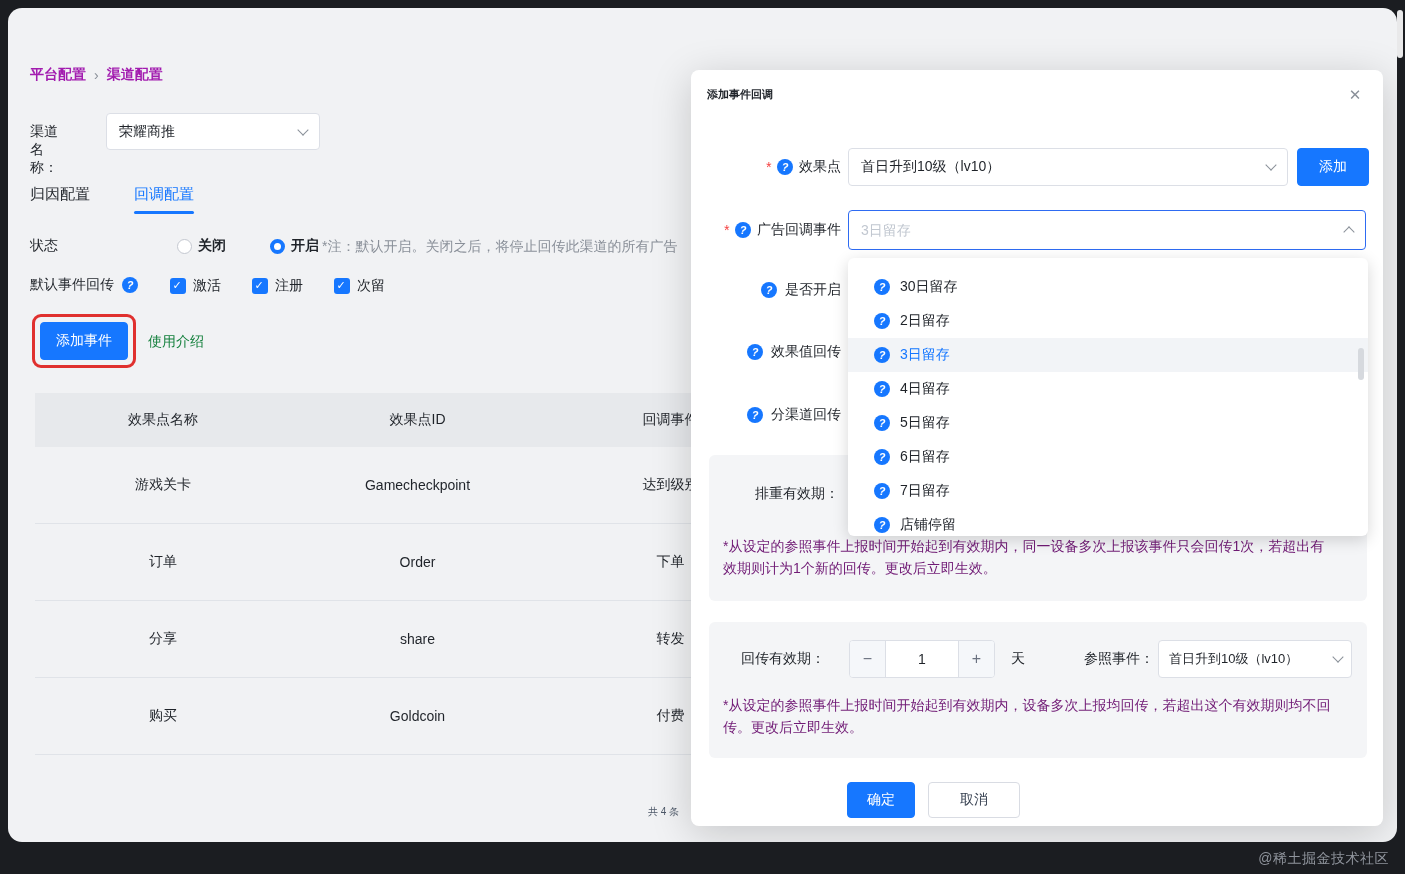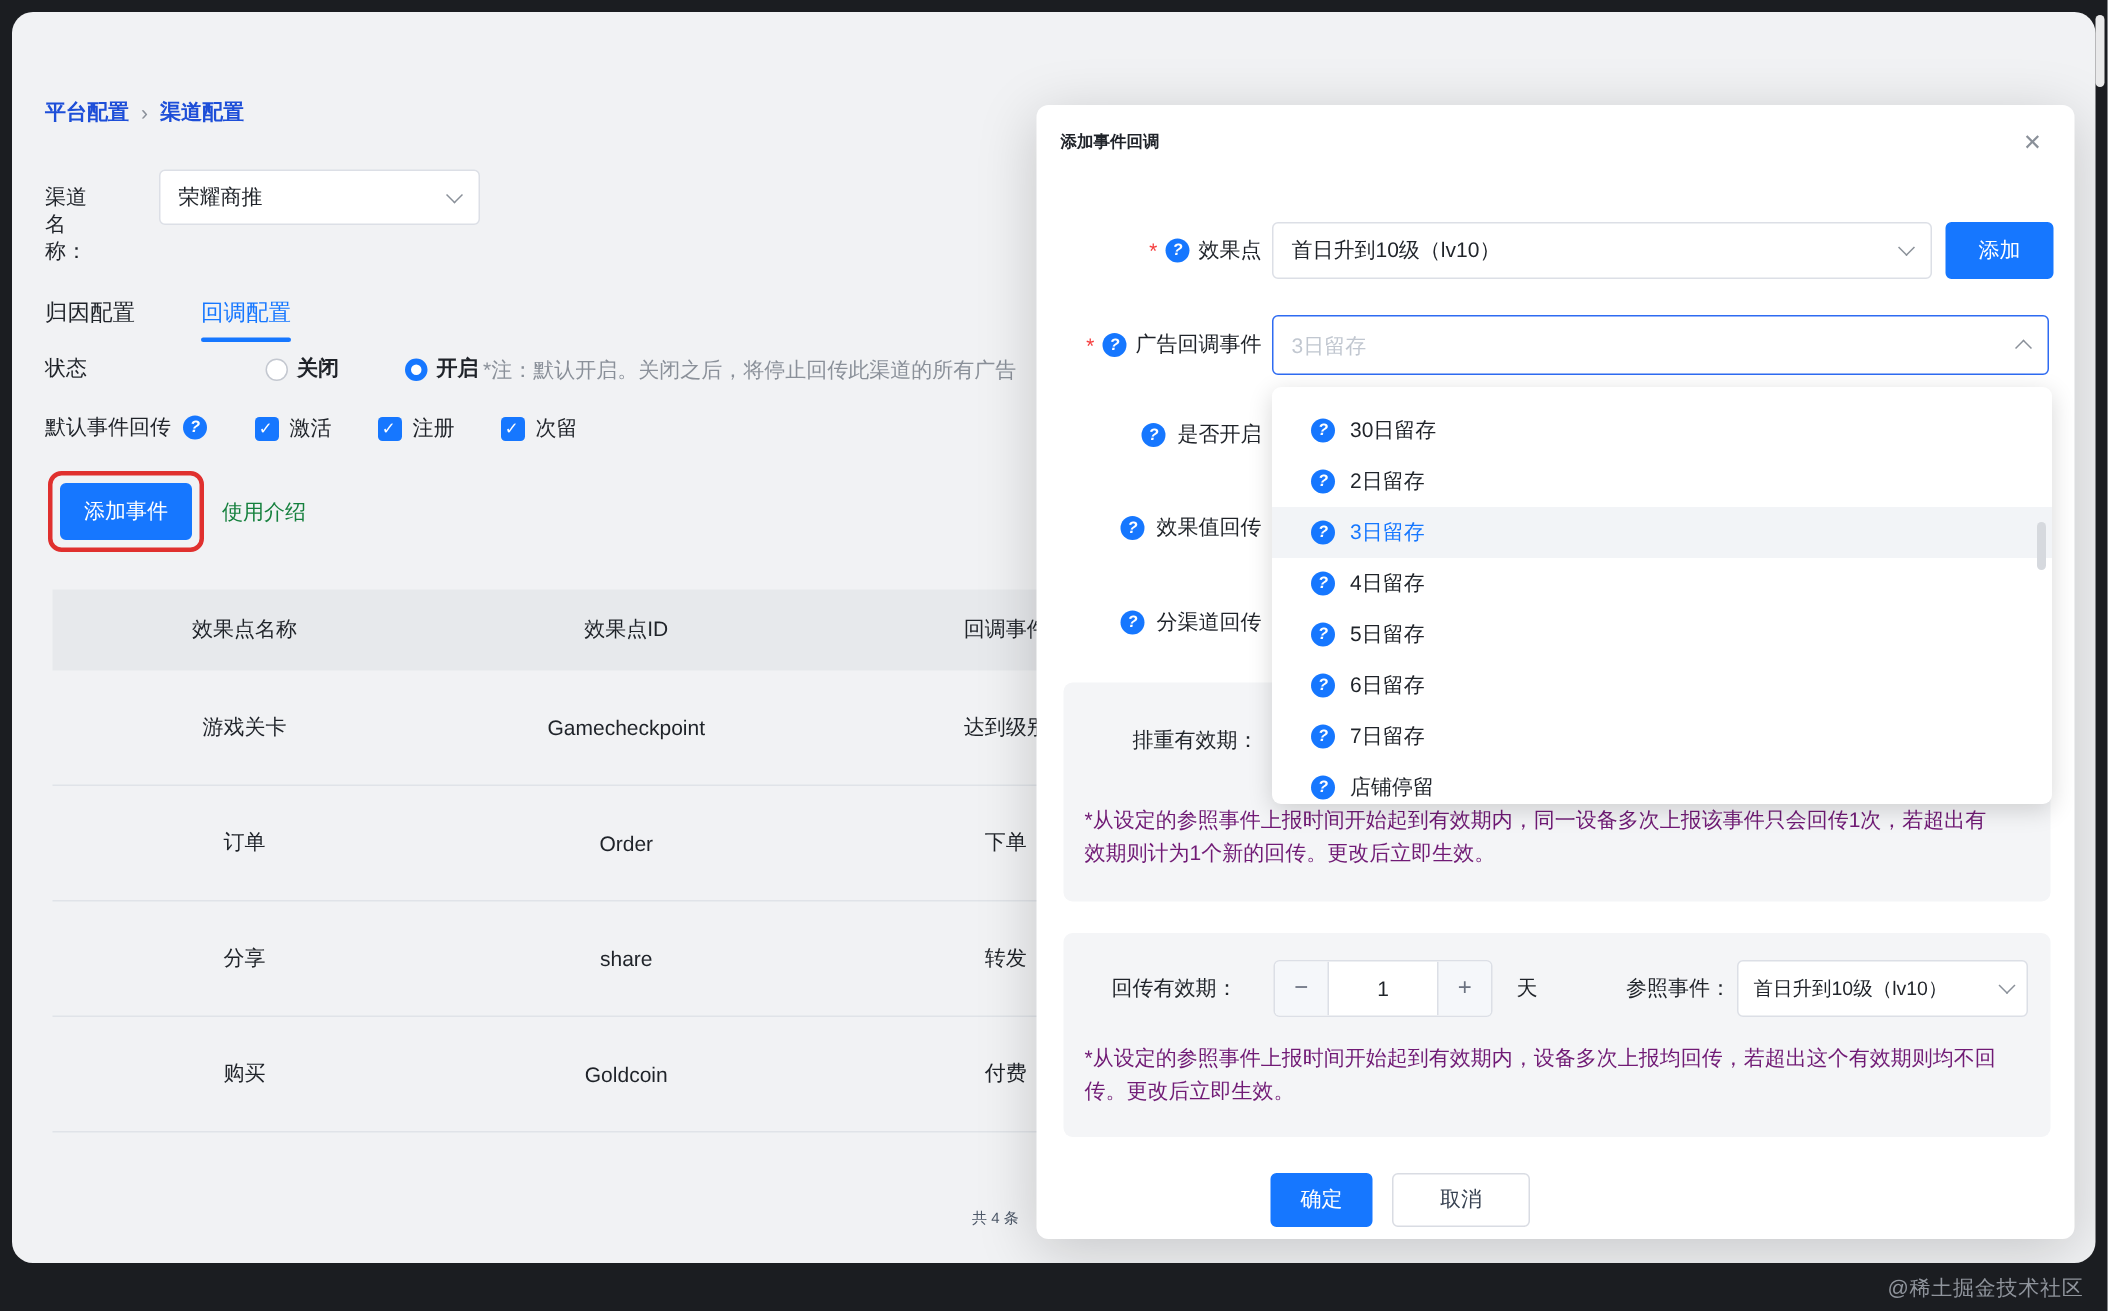--- a/index.html
+++ b/index.html
@@ -20,38 +20,38 @@
     background:#f1f2f4; border-radius:14px; overflow:hidden;
   }
   .page-scrollbar{ position:absolute; right:2px; top:10px; width:6px; height:48px; background:#e9e9ea; border-radius:3px; }
 
   .watermark{
     position:absolute; right:16px; bottom:6px; font-size:14px; color:#8f949c; letter-spacing:.5px;
   }
 
   
   .breadcrumb{ position:absolute; left:22px; top:58px; display:flex; align-items:center; gap:8px; font-size:14px; }
-  .bc-item{ color:#1d4ed8; font-weight:600; }
+  .bc-item{ color:#a21caf; font-weight:600; }
   .bc-sep{ color:#8a9099; font-size:14px; }
 
   
   .channel-row{ position:absolute; left:22px; top:105px; height:37px; }
   .channel-row .form-label{ position:absolute; left:0; top:10px; }
   .select{
     background:#fff; border:1px solid #dcdfe6; border-radius:4px; position:relative; cursor:pointer;
   }
   .select .select-text{ position:absolute; left:12px; top:50%; transform:translateY(-50%); white-space:nowrap; overflow:hidden; }
   .channel-select{ position:absolute; left:76px; top:0; width:214px; height:37px; }
 
   .chev{ position:absolute; right:12px; width:8px; height:8px; border-right:1.5px solid #8a9099; border-bottom:1.5px solid #8a9099; }
   .chev.down{ top:12px; transform:rotate(45deg); }
   .chev.up{ top:17px; transform:rotate(225deg); }
 
   
-  .tabs{ position:absolute; left:22px; top:191px; display:flex; gap:44px; }
+  .tabs{ position:absolute; left:22px; top:177px; display:flex; gap:44px; }
   .tab{ font-size:15px; font-weight:500; color:#1f2329; padding-bottom:10px; position:relative; cursor:pointer; }
   .tab.active{ color:#1677ff; }
   .tab.active::after{ content:""; position:absolute; left:0; right:0; bottom:0; height:3px; background:#1677ff; border-radius:2px; }
 
   
   .status-row{ position:absolute; left:22px; top:227px; height:22px; width:1340px; }
   .row-label{ position:absolute; left:0; top:2px; font-weight:500; }
   .radio-opt{ position:absolute; top:0; display:flex; align-items:center; gap:6px; cursor:pointer; height:22px; }
   .radio-opt.off{ left:147px; }
   .radio-opt.on{ left:240px; }

